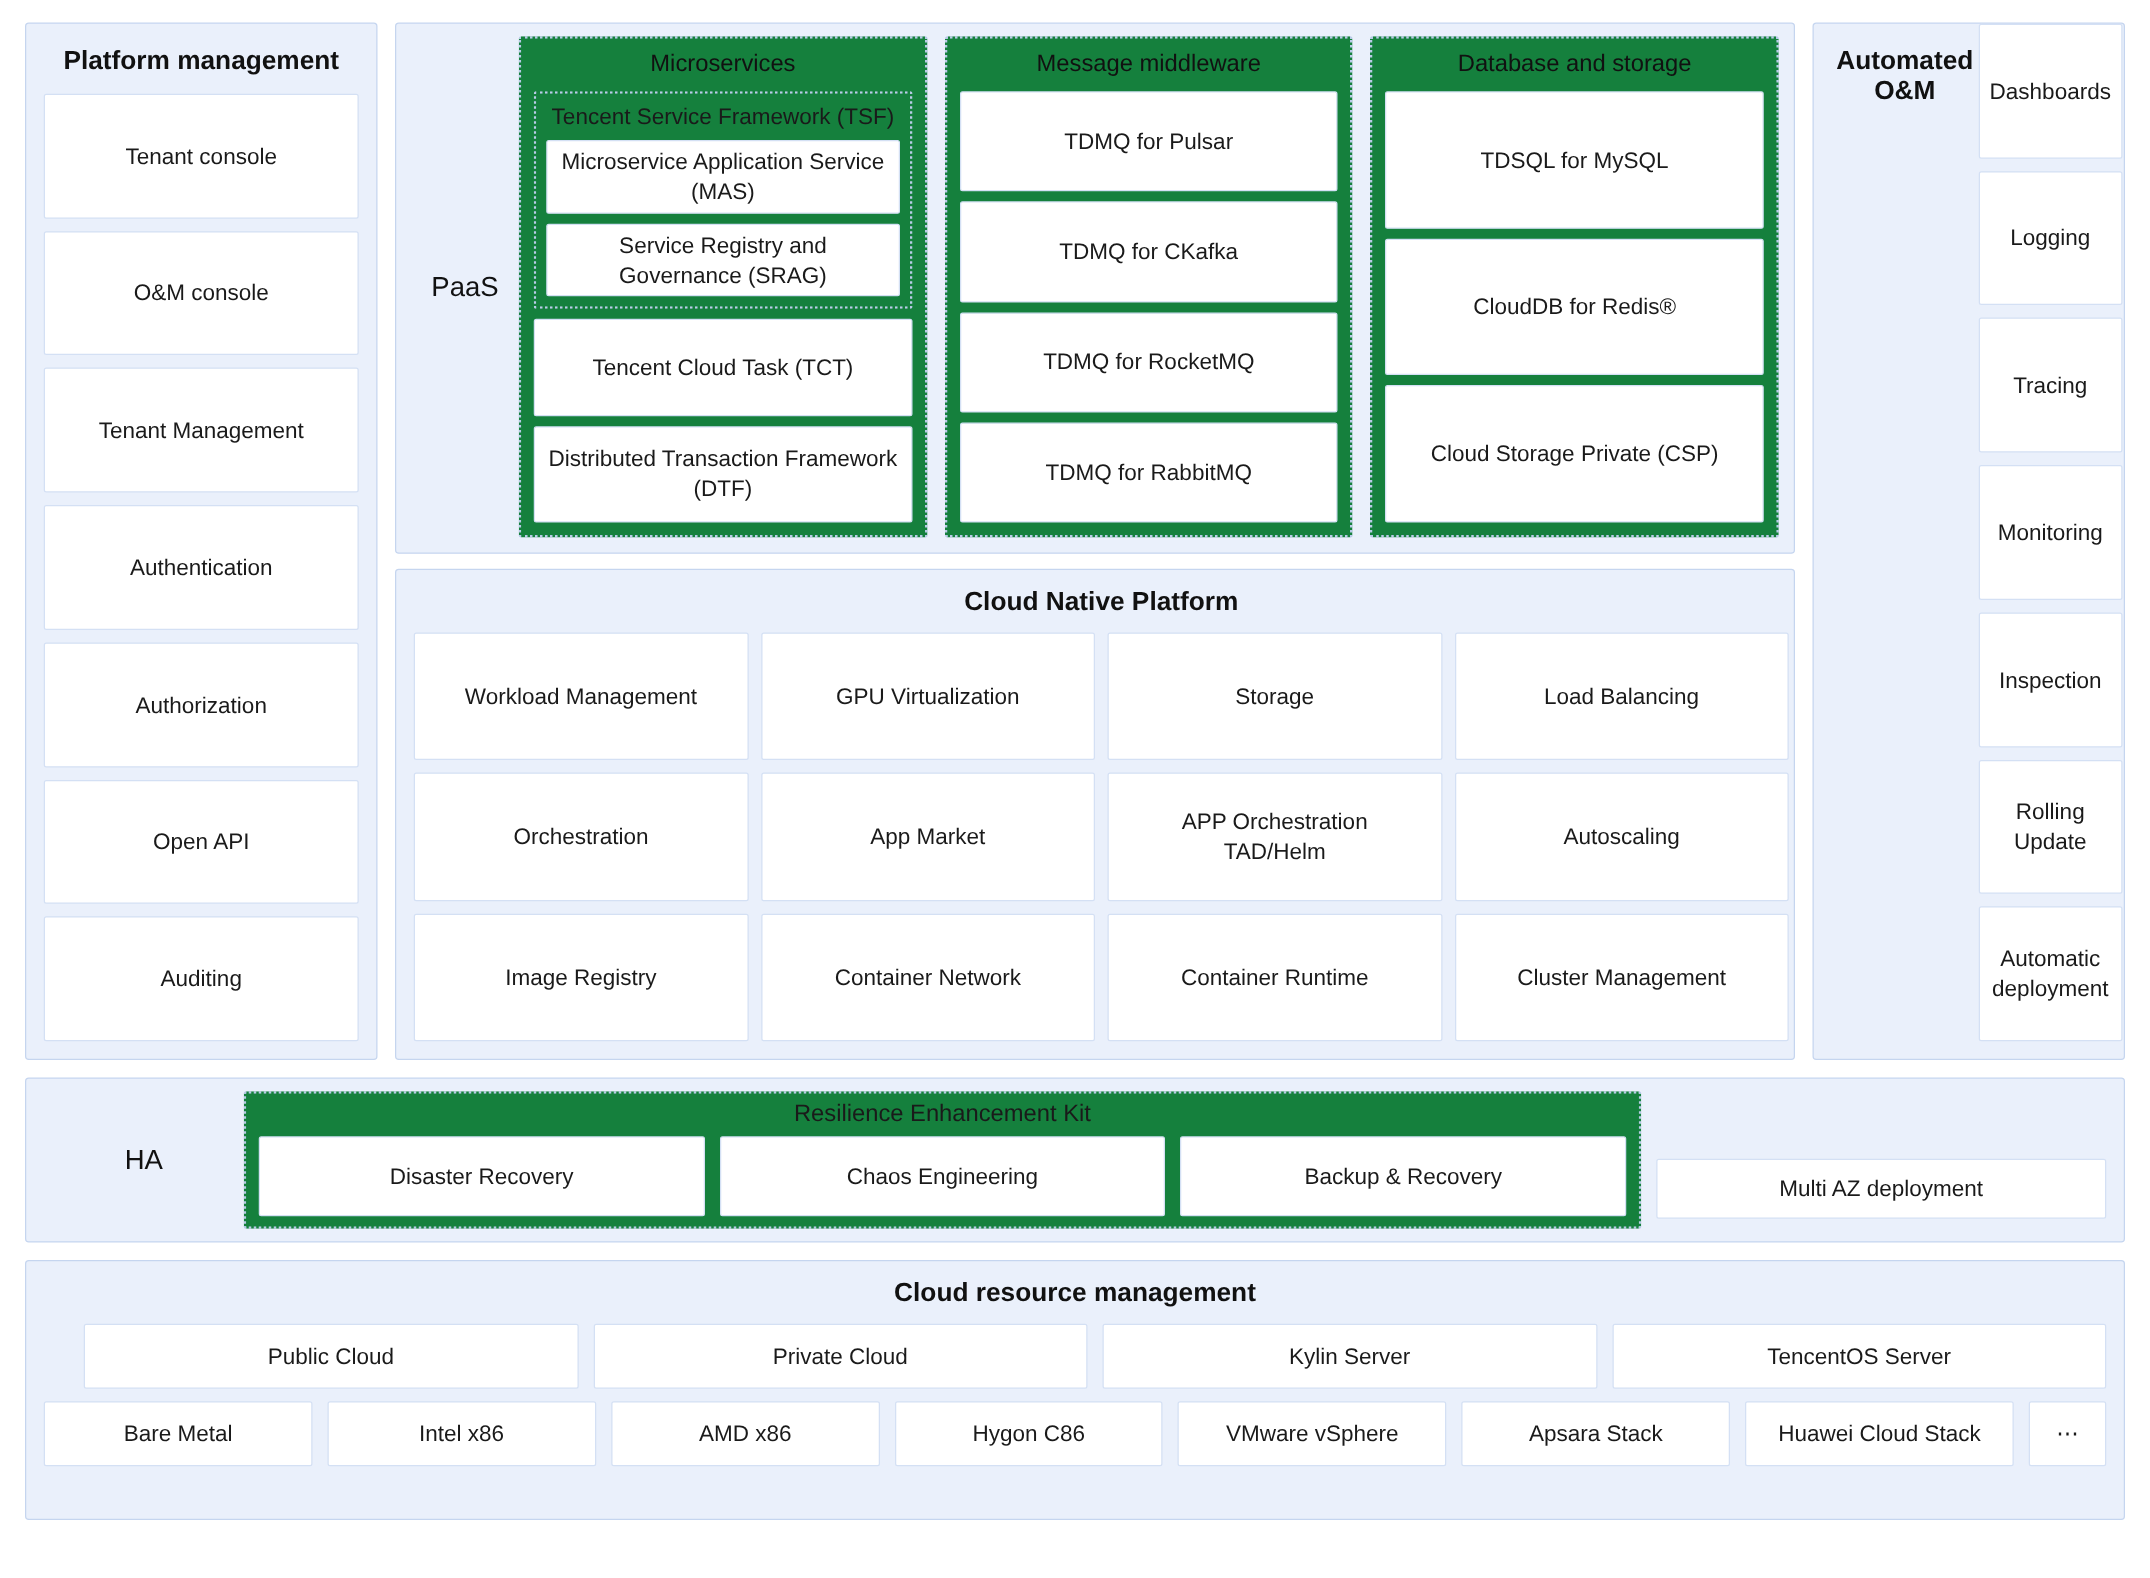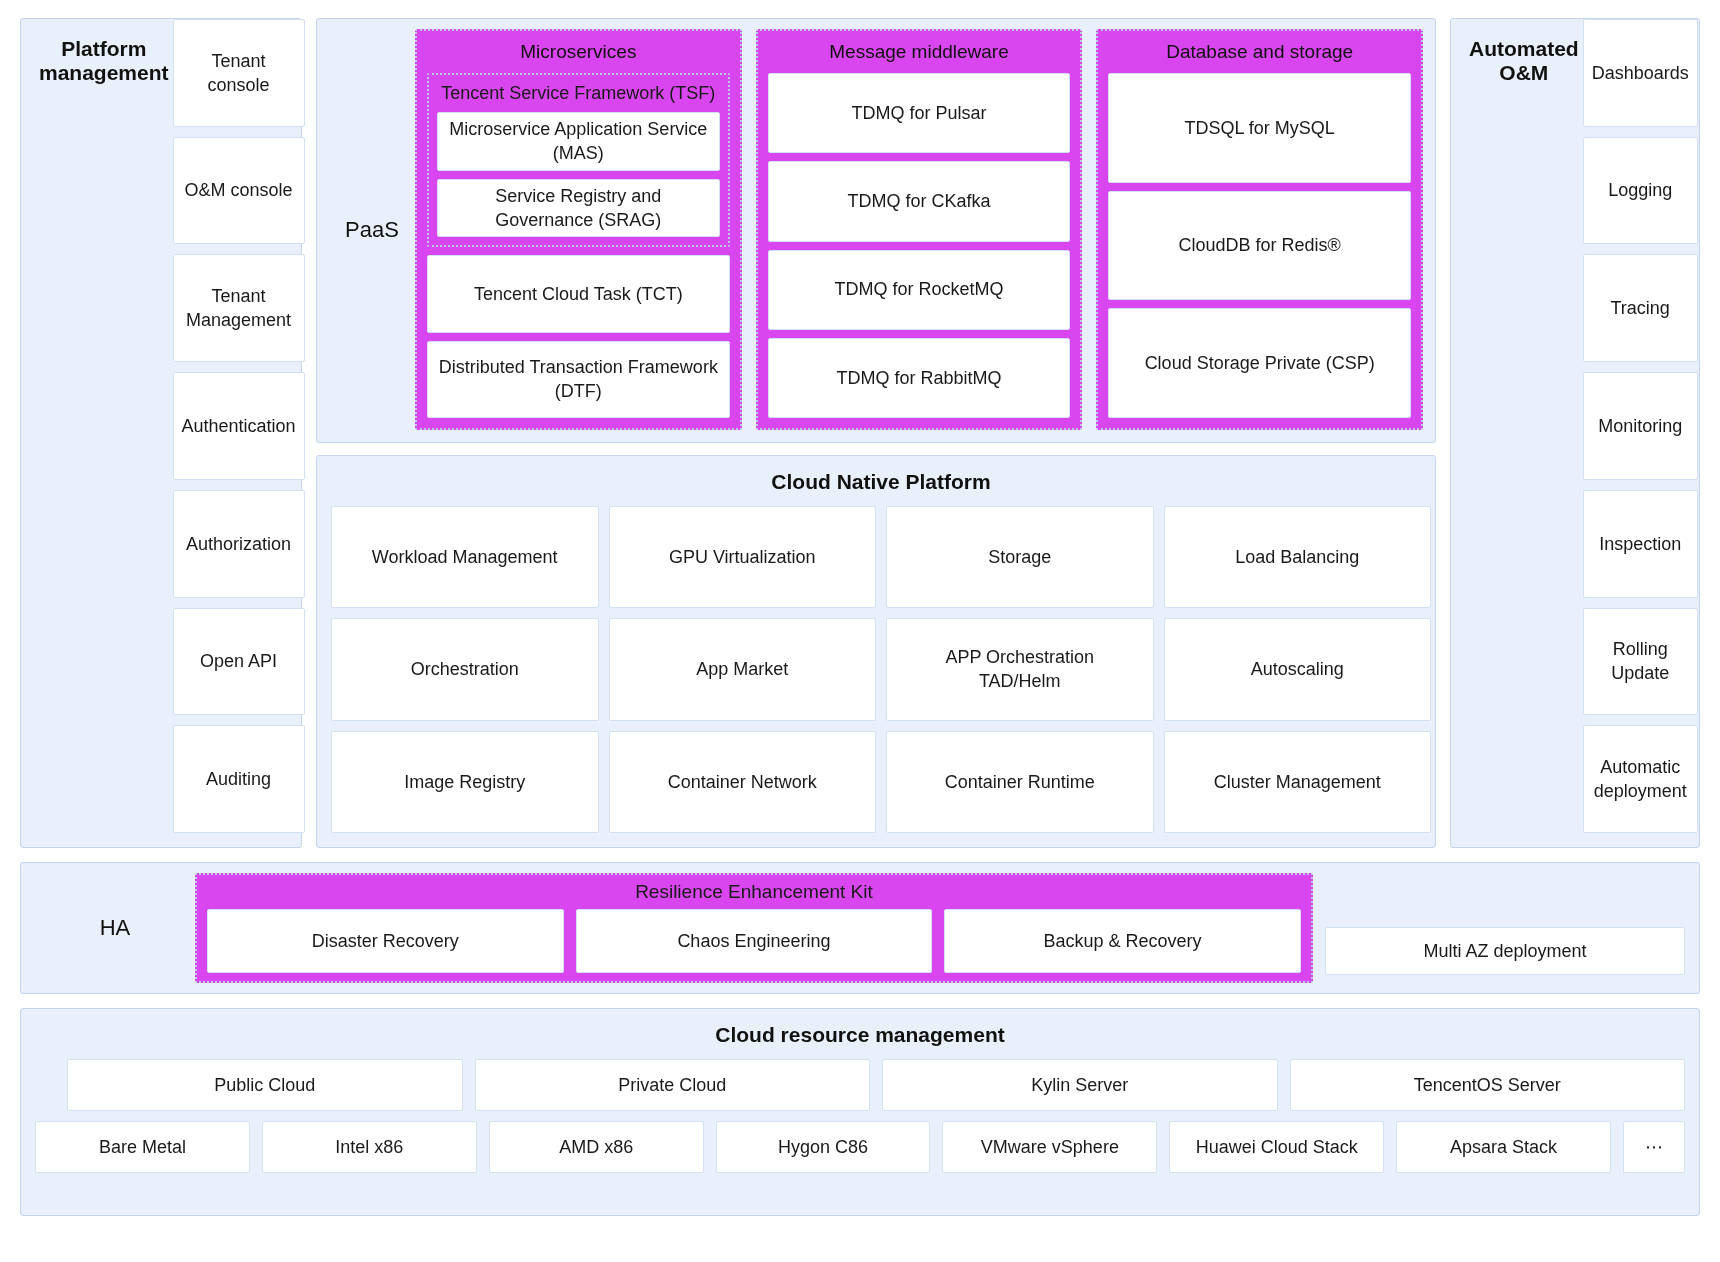--- a/index.html
+++ b/index.html
@@ -41,34 +41,34 @@
     text-align: center;
     font-size: 18px;
     color: #1a1a1a;
     line-height: 1.35;
     padding: 4px 8px;
   }
 
   .dotted {
     border: 2px dotted #b9cbe8;
     border-radius: 2px;
-    background: #d946ef;
+    background: #15803d;
   }
 
   
   .top-row {
     display: flex;
     gap: 14px;
     height: 830px;
   }
 
   
   .col-platform {
     width: 282px;
-    display: flex; flex-direction: row;
+    display: flex; flex-direction: column;
     padding: 0 14px 14px 14px;
   }
   .col-platform .panel-title { padding-top: 18px; padding-bottom: 14px; }
   .platform-list {
     flex: 1;
     display: flex; flex-direction: column;
     gap: 10px;
   }
   .platform-list .card { flex: 1; }
 
@@ -318,19 +318,19 @@
       <div class="card">Private Cloud</div>
       <div class="card">Kylin Server</div>
       <div class="card">TencentOS Server</div>
     </div>
     <div class="crm-row2">
       <div class="card">Bare Metal</div>
       <div class="card">Intel x86</div>
       <div class="card">AMD x86</div>
       <div class="card">Hygon C86</div>
       <div class="card">VMware vSphere</div>
+      <div class="card">Apsara Stack</div>
       <div class="card">Huawei Cloud Stack</div>
-      <div class="card">Apsara Stack</div>
       <div class="card ellipsis">⋯</div>
     </div>
   </div>
 
 </div>
 
 </body></html>

